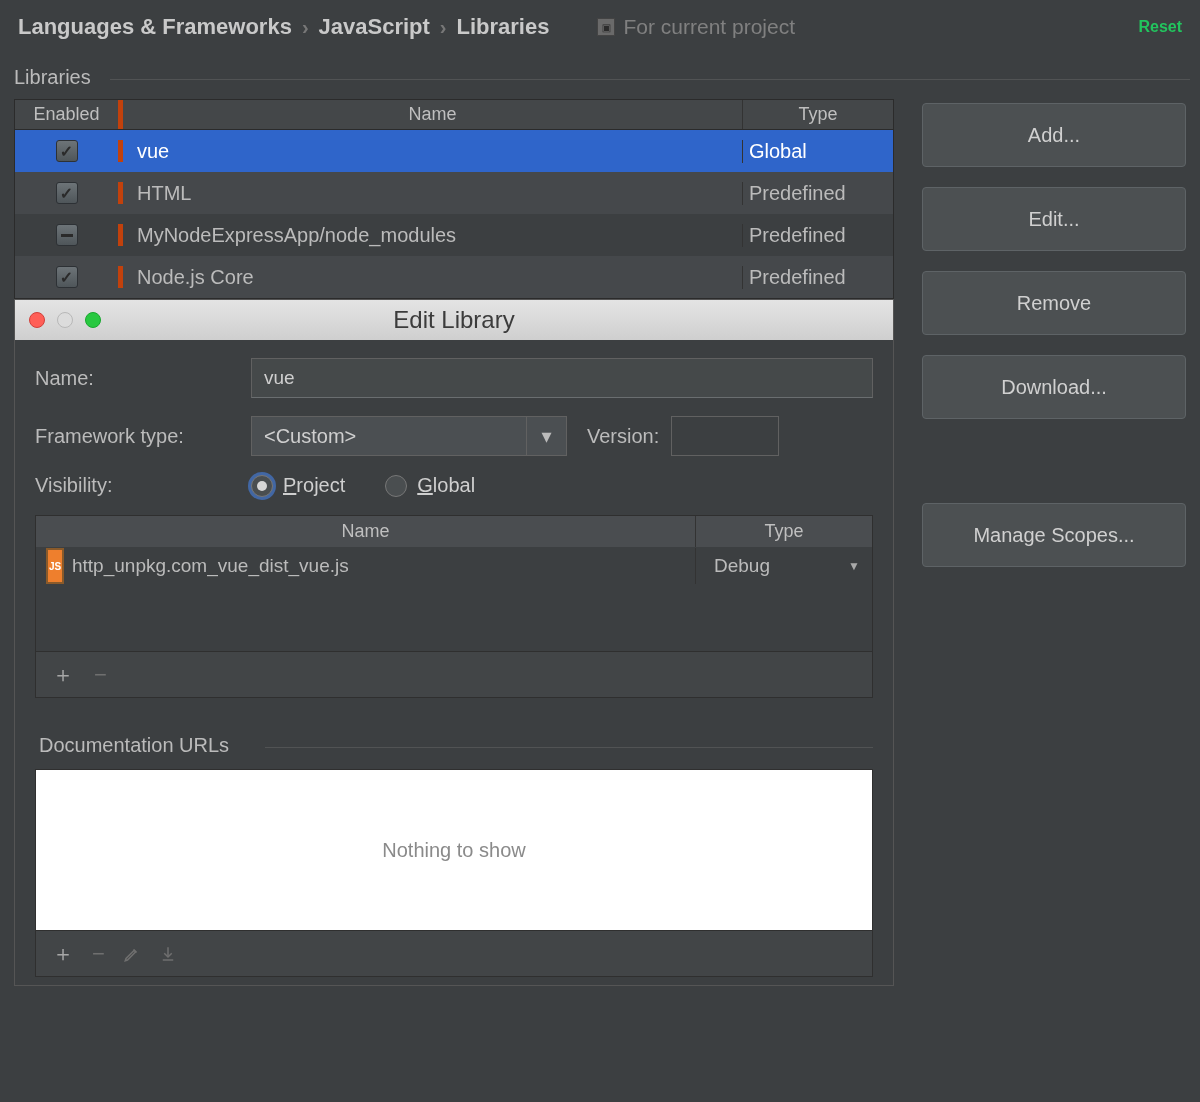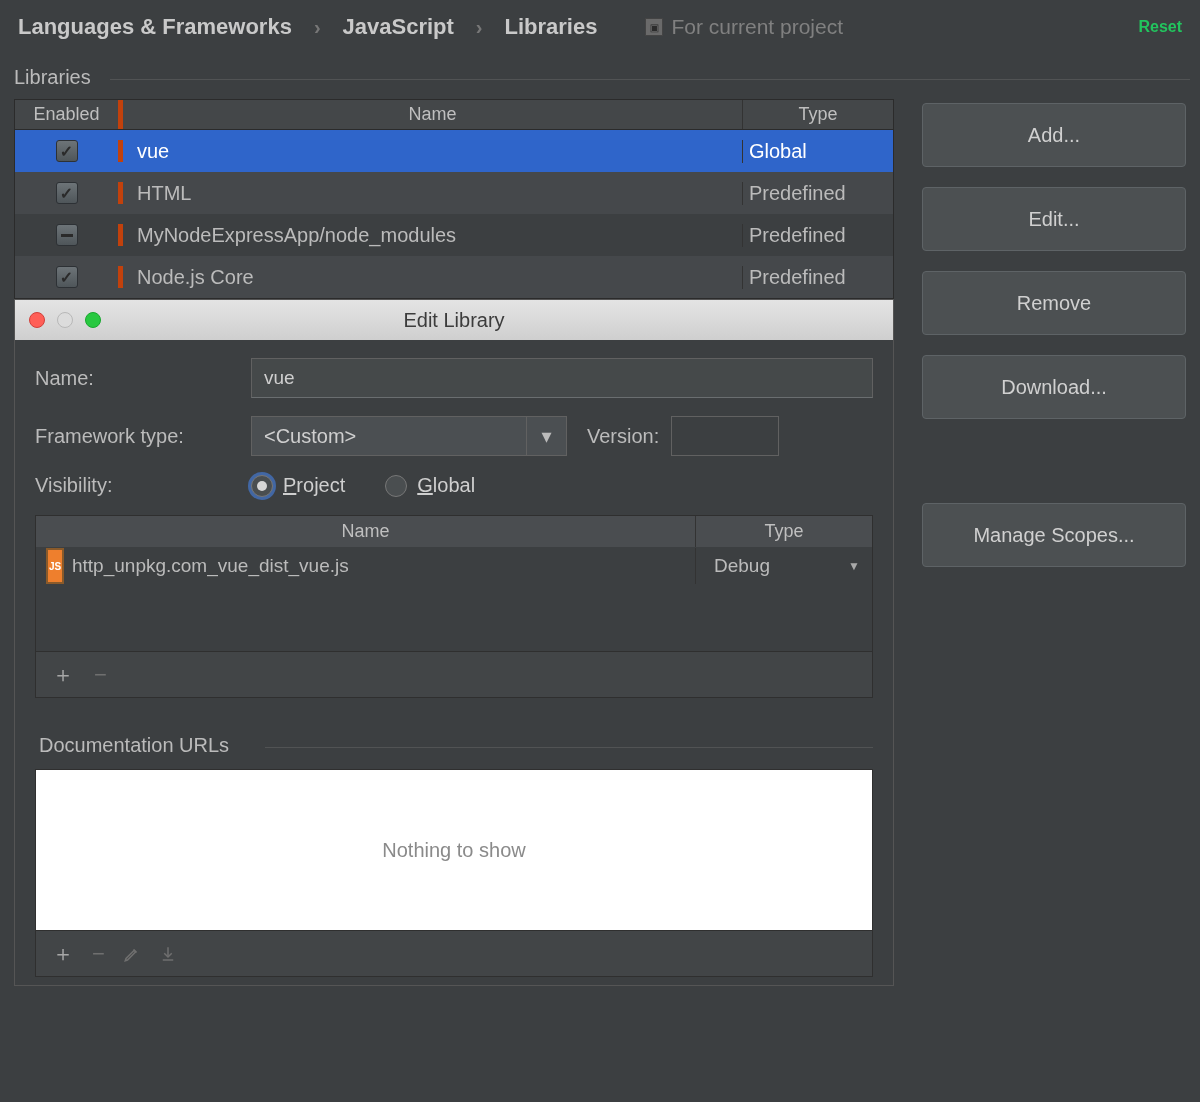--- a/index.html
+++ b/index.html
@@ -13,21 +13,21 @@
     overflow: hidden;
   }
   .top-bar {
     display: flex;
     align-items: center;
     padding: 14px 18px 14px 18px;
   }
   .breadcrumb {
     display: flex;
     align-items: center;
-    gap: 16px;
+    gap: 4px;
     font-weight: 600;
     color: #c9c9c9;
     font-size: 22px;
     justify-content: flex-end;
   }
   .breadcrumb .sep {
     color: #777;
     font-size: 20px;
     padding: 0 6px;
   }
@@ -137,21 +137,21 @@
     background:#3c3f41;
     border:1px solid #555;
   }
   .modal-titlebar {
     height:40px;
     background:linear-gradient(#e4e4e4,#cfcfcf);
     display:flex;
     align-items:center;
     padding:0 14px;
     color:#3a3a3a;
-    font-size:20px;
+    font-size:24px;
     position:relative;
   }
   .traffic { display:flex; gap:12px; position:absolute; left:14px;}
   .tl { width:16px;height:16px;border-radius:50%; }
   .tl.red{background:#ff5f57;border:1px solid #d1403a;}
   .tl.yellow-dim{background:#dcdcdc;border:1px solid #b8b8b8;}
   .tl.green{background:#28c840;border:1px solid #17a82e;}
   .modal-title{margin:0 auto; color:#3c3c3c;}
 
   .modal-body{ padding: 18px 20px 8px 20px;}

